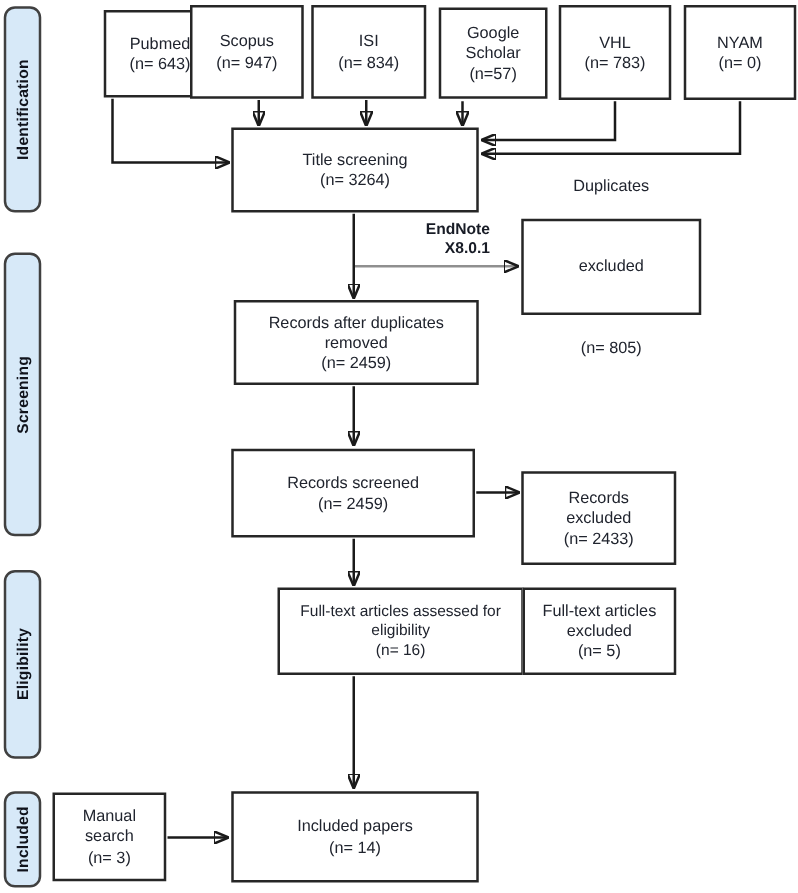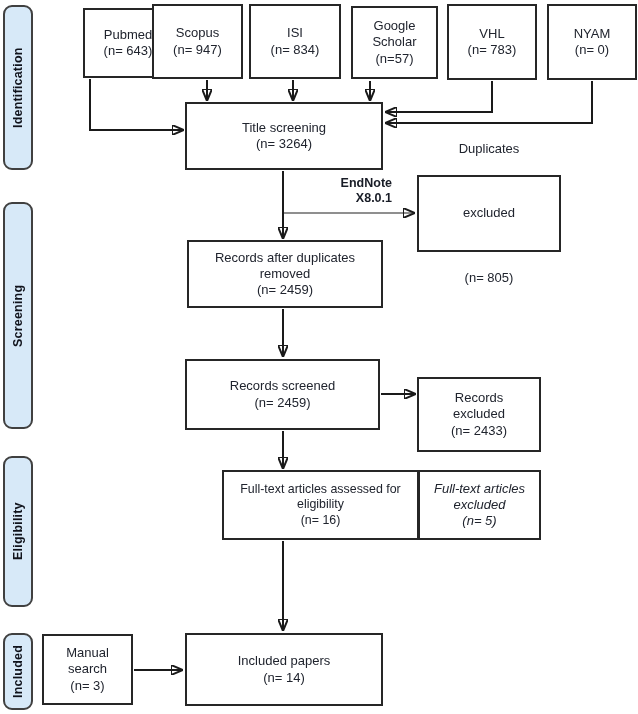--- a/index.html
+++ b/index.html
@@ -153,21 +153,21 @@
     <span>excluded</span>
     <span>(n= 2433)</span>
   </div>
 
   <div class="fbox small-text" style="left:183px;top:470px;width:197px;height:70px;margin-left:39px;">
     <span>Full-text articles assessed for</span>
     <span>eligibility</span>
     <span>(n= 16)</span>
   </div>
 
-  <div class="fbox" style="left:418px;top:470px;width:123px;height:70px;font-style:italic;">
+  <div class="fbox" style="left:418px;top:470px;width:123px;height:70px;">
     <span>Full-text articles</span>
     <span>excluded</span>
     <span>(n= 5)</span>
   </div>
 
   <div class="fbox" style="left:42px;top:634px;width:91px;height:71px;">
     <span>Manual</span>
     <span>search</span>
     <span>(n= 3)</span>
   </div>

